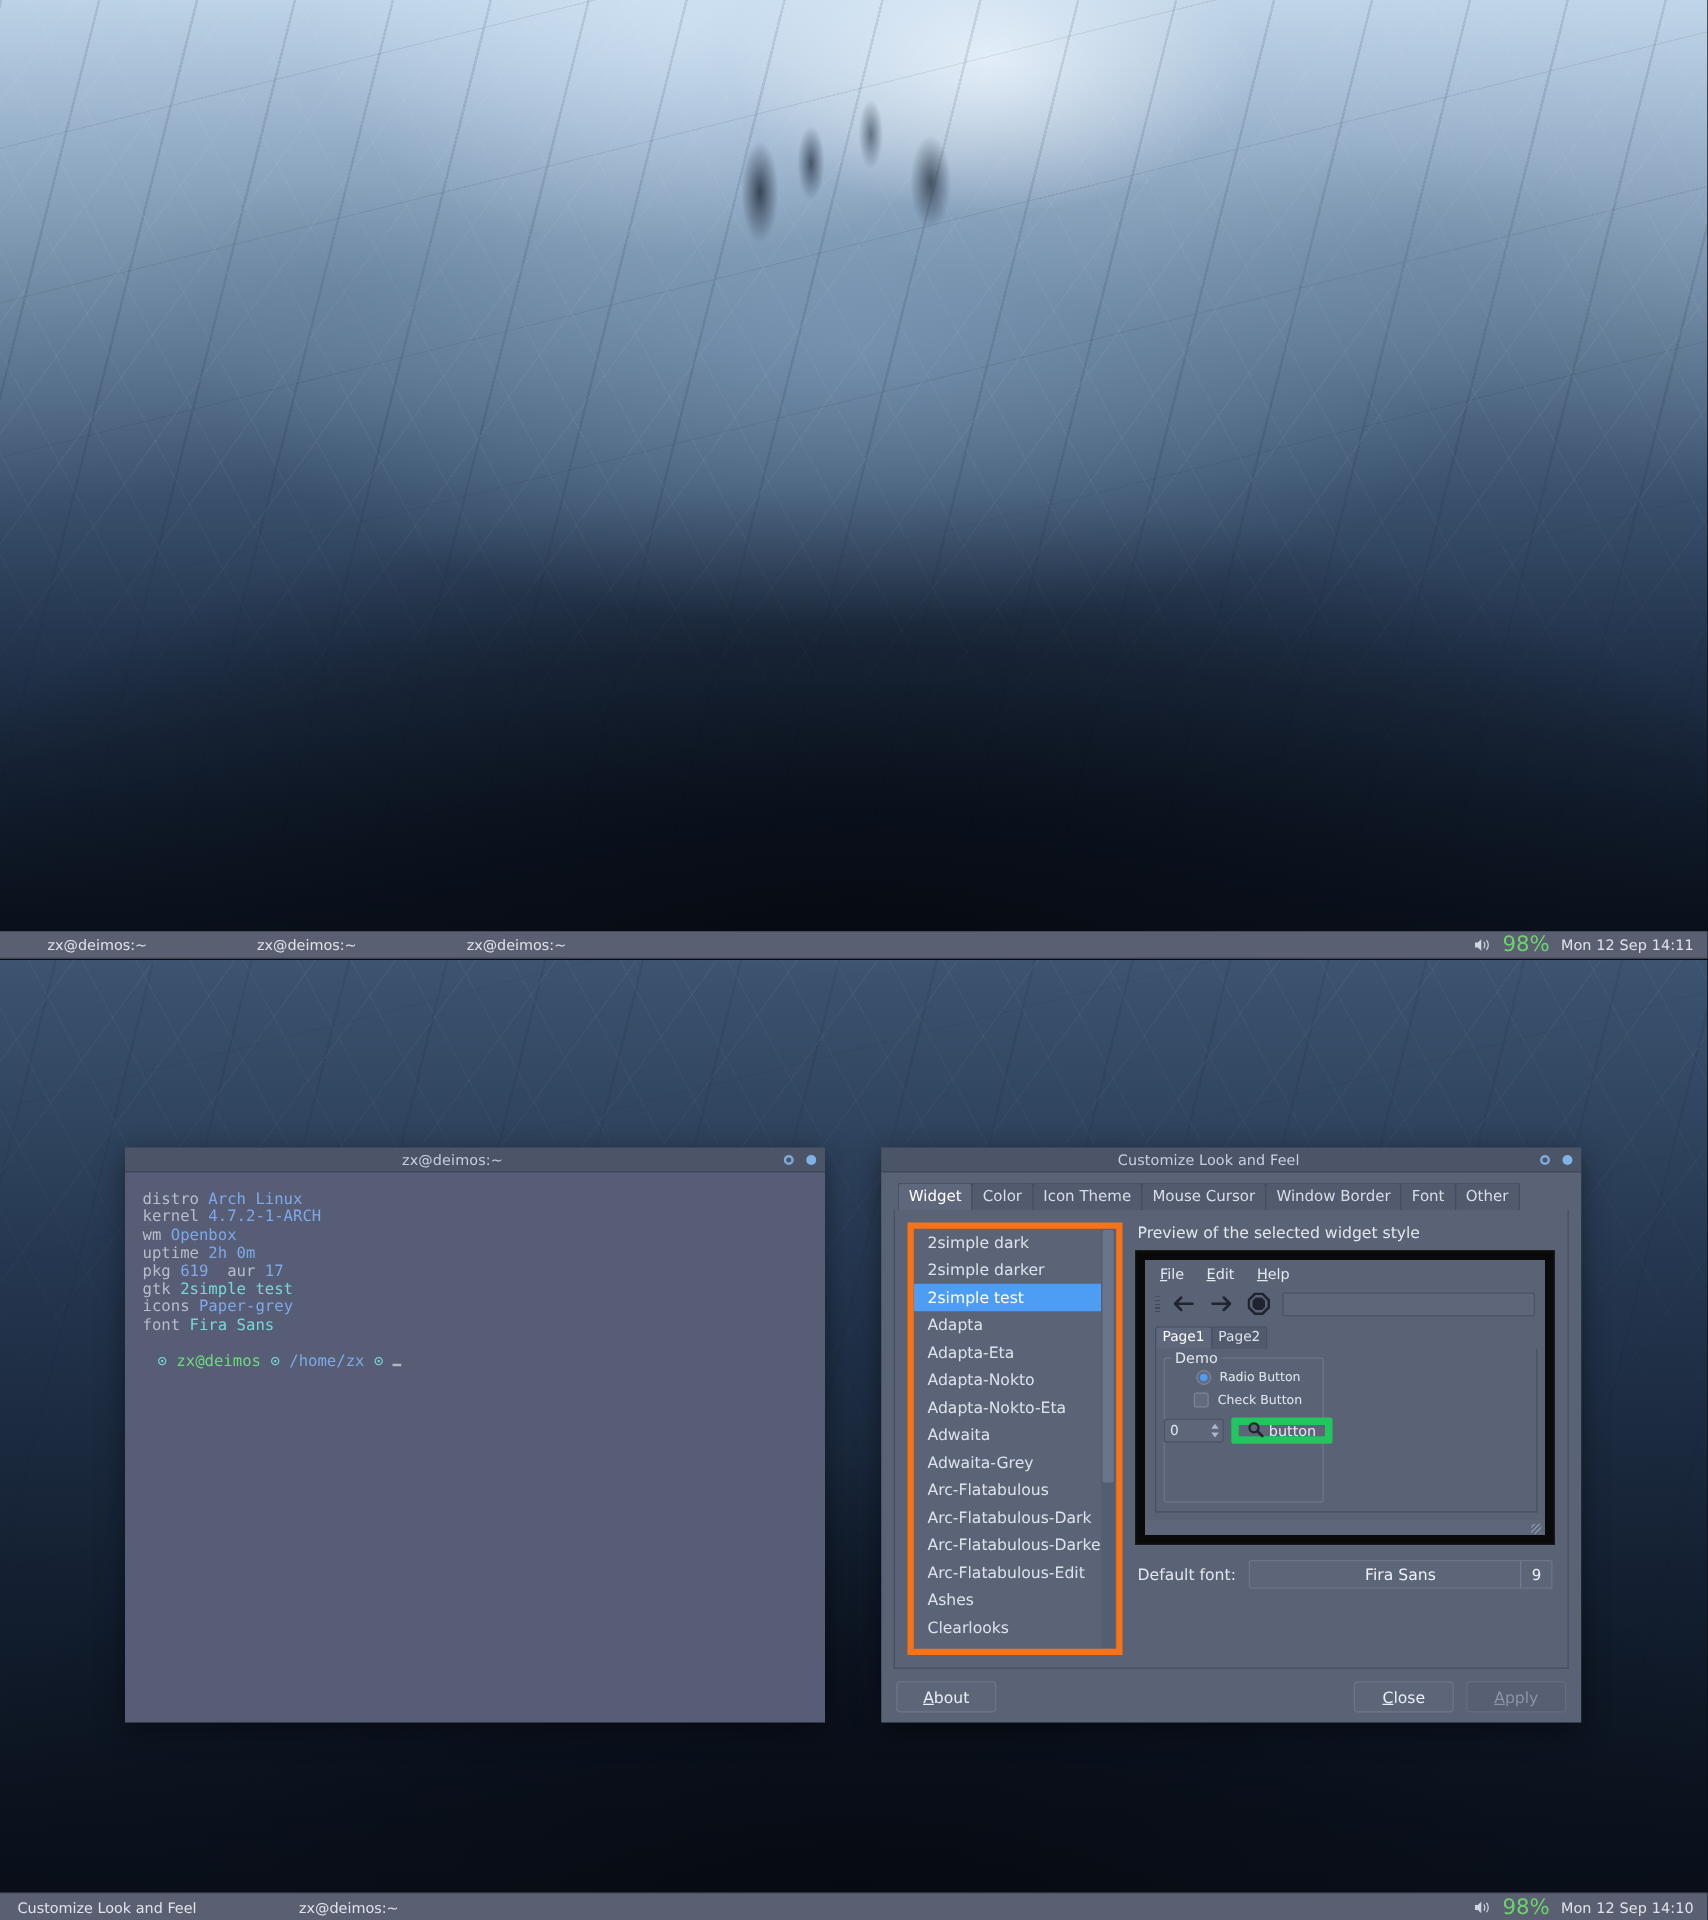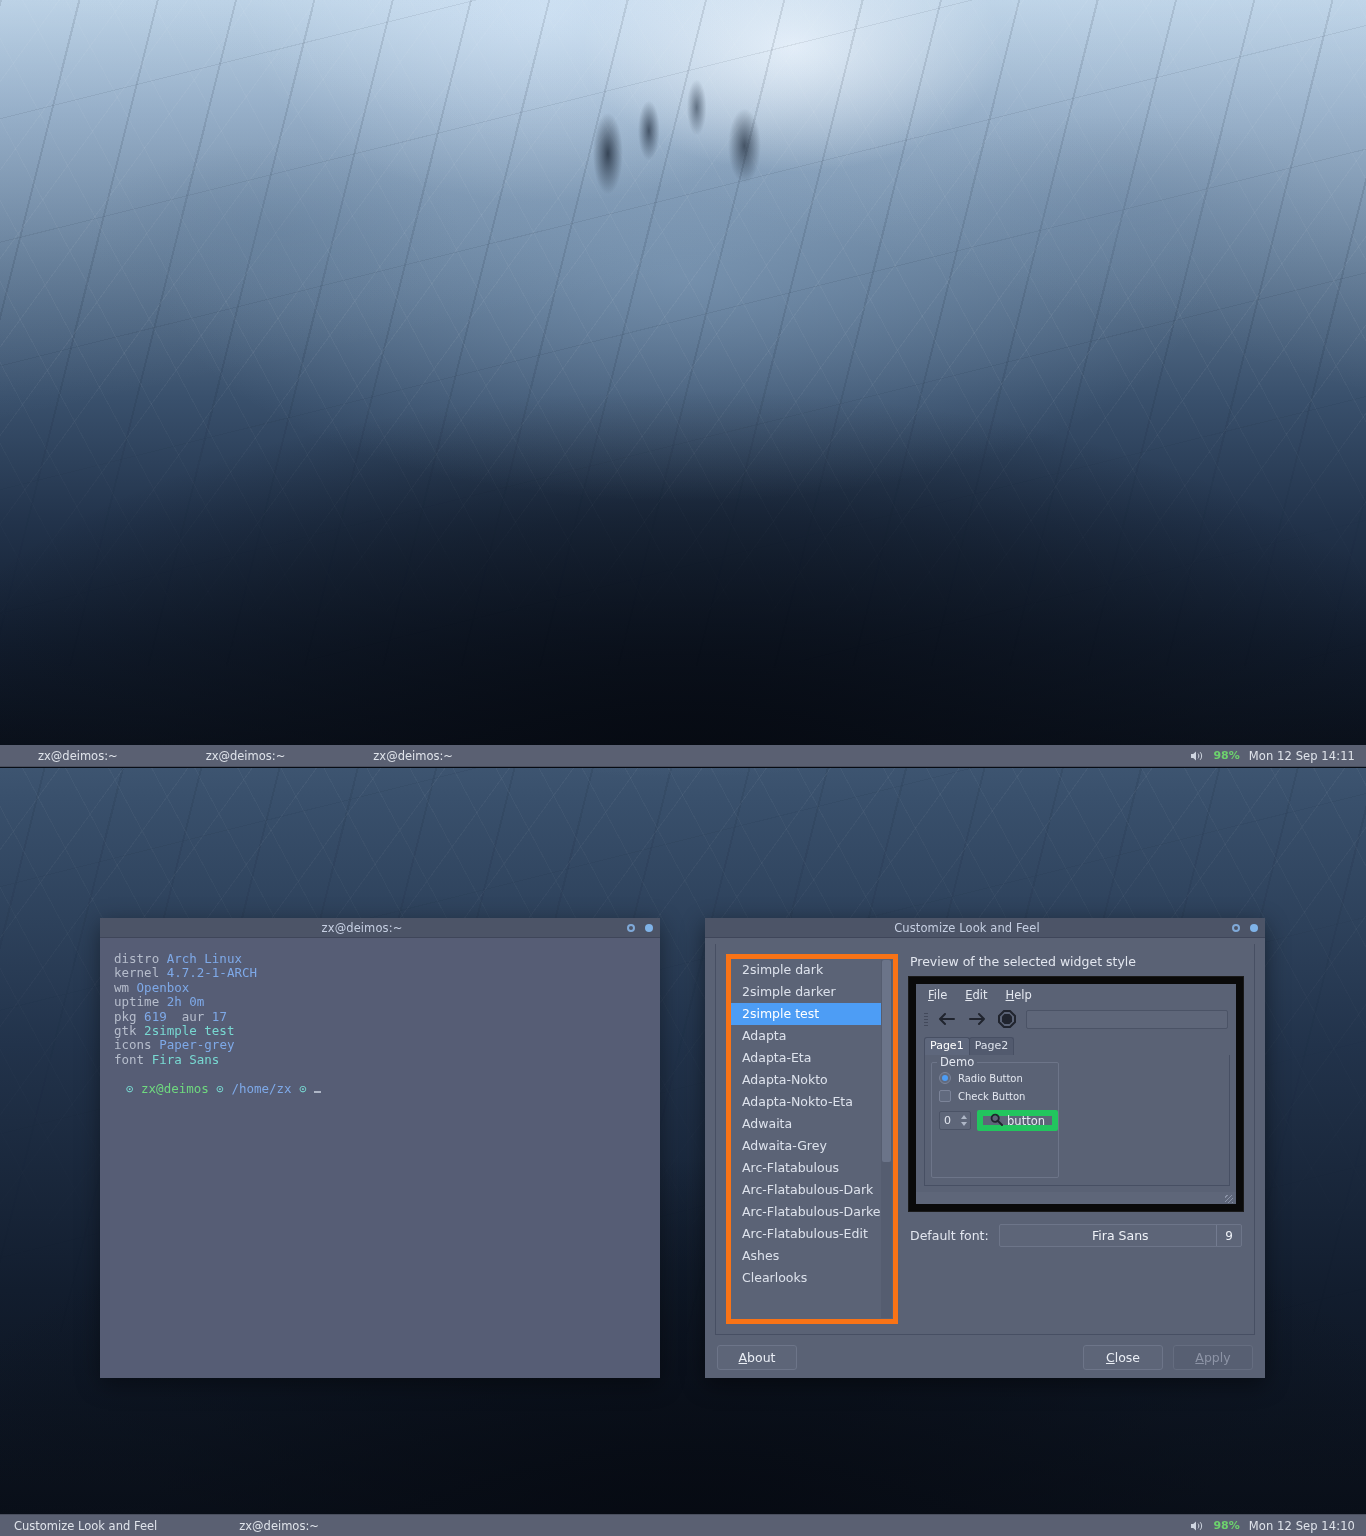--- a/index.html
+++ b/index.html
@@ -80,21 +80,21 @@
   #panel-top .task:nth-child(3) { margin-left: 68px; }
   #panel-bottom .task:nth-child(1) { margin-left: 4px; }
   #panel-bottom .task:nth-child(2) { margin-left: 62px; }
   .panel .spacer { flex: 1; }
   .tray {
     display: flex; align-items: center; gap: 9px;
     padding-right: 11px; height: 22px;
   }
   .vol-icon { display:inline-block; width: 14px; height: 12px; position: relative; }
   .vol-icon svg { display: block; }
-  .battery { color: #6dd26d; font-size: 11px; font-weight: 700; }
+  .battery { color: #6dd26d; font-size: 17px; font-weight: 400; }
   .clock { color: #dfe3ea; font-size: 11.5px; letter-spacing: .1px; }
 
   
   .window { position: absolute; }
   .titlebar {
     height: 20px;
     background: #4c5467;
     display: flex; align-items: center;
     padding: 0 7px;
     border-bottom: 1px solid #3f465a;
@@ -230,21 +230,21 @@
   .mini-page {
     flex: 1; border: 1px solid #474f63; border-top: none;
     display: flex; gap: 8px; padding: 7px 6px;
   }
   .demo-frame {
     width: 128px;
     border: 1px solid #6d7policy; border: 1px solid #6d7589;
     border-radius: 2px;
     position: relative;
     padding: 9px 0 7px 7px;
-    display: flex; flex-direction: column; gap: 6px;
+    display: flex; flex-direction: column; gap: 6px; align-items: center;
   }
   .demo-legend {
     position: absolute; top: -8px; left: 5px;
     background: #5a6275; padding: 0 3px;
     font-size: 11.5px; color: #e3e7f0;
   }
   .ctl-row { display: flex; align-items: center; gap: 7px; font-size: 10px; color: #e3e7f0; }
   .radio {
     width: 12px; height: 12px; border-radius: 50%;
     border: 1px solid #7c langs; border: 1px solid #7c8499;
@@ -390,20 +390,29 @@
 
 <div class="window" id="lxapp-window">
   <div class="titlebar">
     <div class="title">Customize Look and Feel</div>
     <div class="wbtn ring"></div>
     <div class="wbtn solid"></div>
   </div>
 
   <div class="dlg-body">
 
+    <div class="tabs">
+      <div class="tab active">Widget</div>
+      <div class="tab">Color</div>
+      <div class="tab">Icon Theme</div>
+      <div class="tab">Mouse Cursor</div>
+      <div class="tab">Window Border</div>
+      <div class="tab">Font</div>
+      <div class="tab">Other</div>
+    </div>
 
     <div class="tab-page">
 
       <div class="list-frame">
         <div class="list-scroll">
           <div class="list-item">2simple dark</div>
           <div class="list-item">2simple darker</div>
           <div class="list-item sel">2simple test</div>
           <div class="list-item">Adapta</div>
           <div class="list-item">Adapta-Eta</div>

